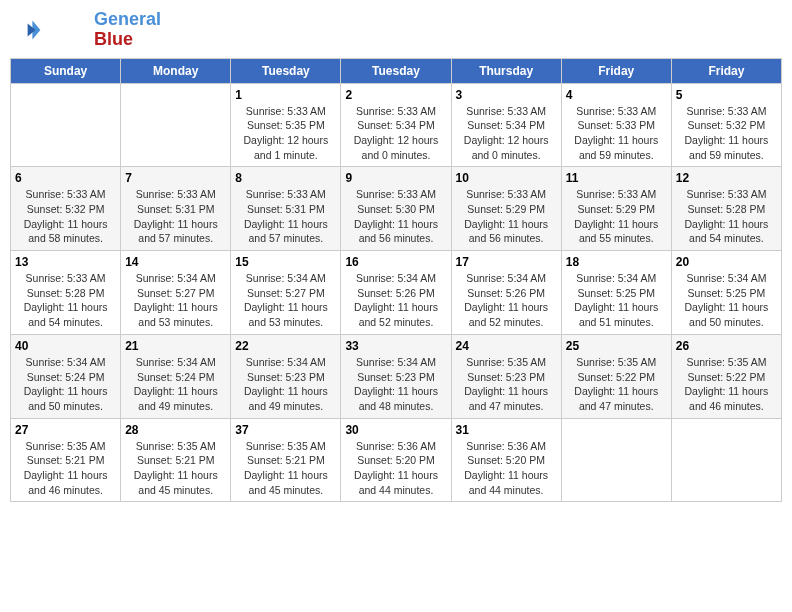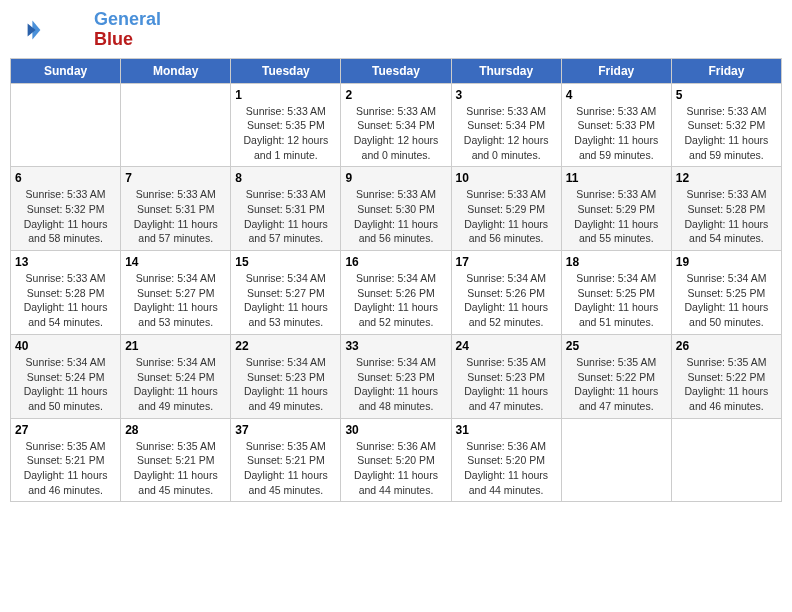--- a/index.html
+++ b/index.html
@@ -193,21 +193,21 @@
         </td>
         <td>
           <span class="day-number">17</span>
           <div class="day-info">Sunrise: 5:34 AM<br>Sunset: 5:26 PM<br>Daylight: 11 hours<br>and 52 minutes.</div>
         </td>
         <td>
           <span class="day-number">18</span>
           <div class="day-info">Sunrise: 5:34 AM<br>Sunset: 5:25 PM<br>Daylight: 11 hours<br>and 51 minutes.</div>
         </td>
         <td>
-          <span class="day-number">19</span>
+          <span class="day-number">20</span>
           <div class="day-info">Sunrise: 5:34 AM<br>Sunset: 5:25 PM<br>Daylight: 11 hours<br>and 50 minutes.</div>
         </td>
       </tr>
       <tr>
         <td>
           <span class="day-number">40</span>
           <div class="day-info">Sunrise: 5:34 AM<br>Sunset: 5:24 PM<br>Daylight: 11 hours<br>and 50 minutes.</div>
         </td>
         <td>
           <span class="day-number">21</span>

